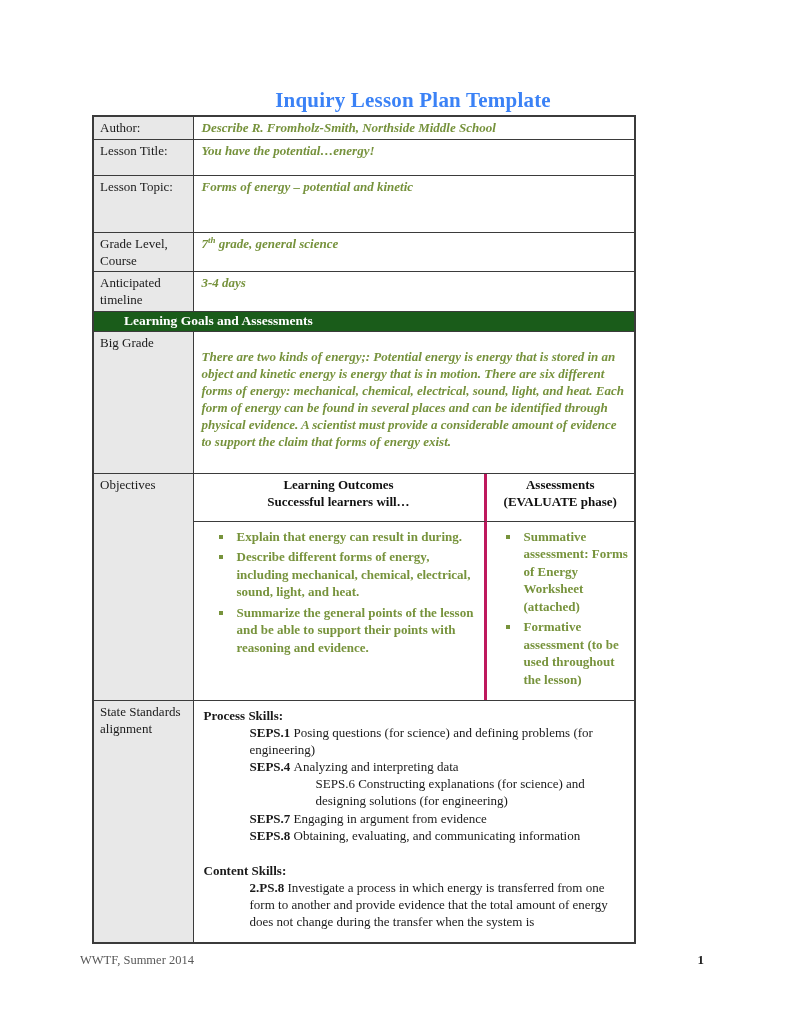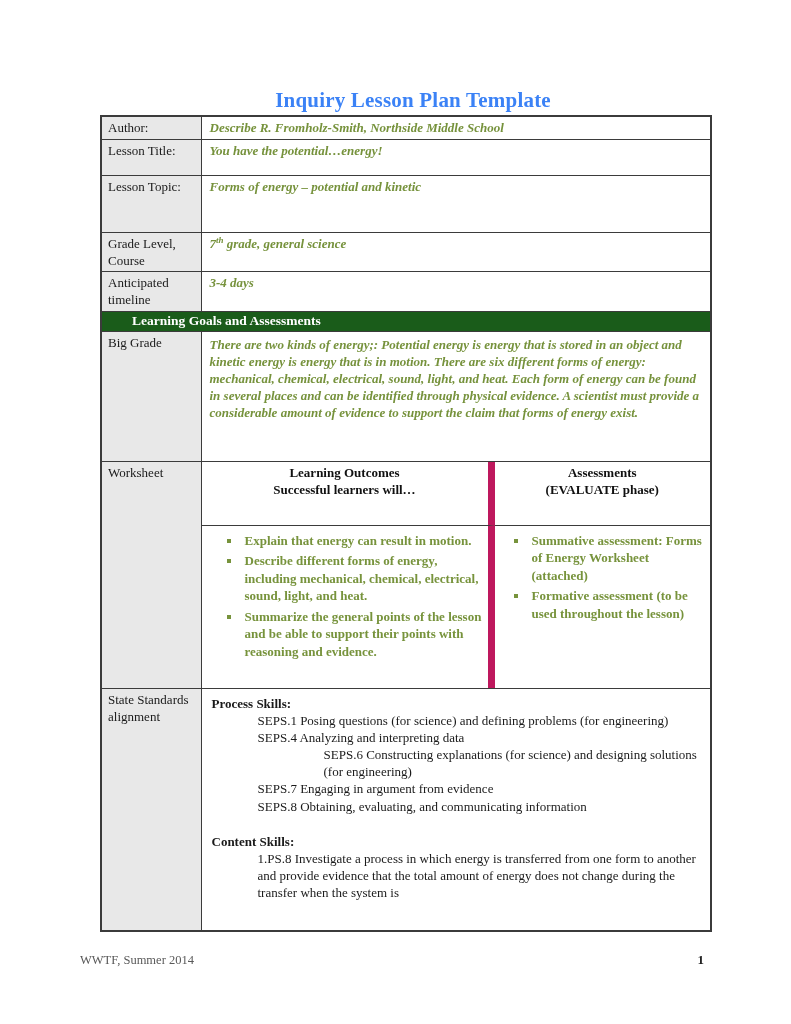--- a/index.html
+++ b/index.html
@@ -10,21 +10,21 @@
     font-family:"Liberation Serif", serif;
     color:#1a1a1a;
     overflow:hidden;
   }
   .doc-title{
     position:absolute;left:88px;top:74px;width:622px;
     text-align:center;font-size:21px;font-weight:bold;color:#3b82f6;
     margin:14px;letter-spacing:.2px;
   }
   table.plan{
-    position:absolute;left:100px;top:115px;width:612px;
+    position:absolute;left:92px;top:115px;width:544px;
     border-collapse:collapse;table-layout:fixed;
     border:2px solid #3b3b3b;
   }
   table.plan td{
     border:1px solid #3b3b3b;
     vertical-align:top;
     font-size:13px;line-height:1.32;
     overflow:hidden;
   }
   col.c-label{width:100px;}
@@ -44,47 +44,47 @@
   
   tr.r-author td{height:18px;}
   tr.r-title td{height:31px;}
   tr.r-topic td{height:52px;}
   tr.band td{height:17px;}
   tr.r-grade td{height:33px;}
   tr.r-timeline td{height:33px;}
   tr.r-bigidea td{height:123px;}
   tr.r-objectives td{height:222px;}
   tr.r-standards td{height:233px;}
-  td.bigidea-value{padding:4px 8px 2px 8px;line-height:1.38;}
+  td.bigidea-value{padding:16px 8px 2px 8px;line-height:1.38;}
   sup{font-size:9px;vertical-align:super;line-height:0;}
 
   
   td.obj-cell{padding:0;}
   .obj-grid{display:grid;grid-template-columns:293px 1fr;height:100%;}
   .obj-head{
     border-bottom:1px solid #3b3b3b;
     text-align:center;font-weight:bold;color:#111;
     padding:3px 4px 4px 4px;line-height:1.3;font-size:13px;
   }
-  .obj-col-left{border-right:7px solid #be185d;}
+  .obj-col-left{border-right:3px solid #be185d;}
   .obj-body{padding:2px 4px;}
   ul.green-list{
     margin:4px 0 0 0;padding-left:36px;
     list-style:square outside;
     color:#77933C;font-weight:bold;font-size:13px;line-height:1.35;
   }
   ul.green-list li{padding-left:3px;margin-bottom:3px;}
   ul.assess-list{padding-left:30px;}
 
   
   td.std-cell{padding:6px 10px 2px 10px;line-height:1.38;}
   .std-title{font-weight:bold;}
   .std{padding-left:46px;}
   .std.ind2{padding-left:112px;}
-  .code{font-weight:normal;}
+  .code{font-weight:bold;}
   .std-gap{height:18px;}
 
   .footer{
     position:absolute;left:80px;top:952px;width:624px;
     display:flex;justify-content:space-between;align-items:baseline;
     font-size:12.5px;color:#595959;
   }
   .page-num{font-weight:bold;color:#222;font-size:13px;}
 </style>
 </head>
@@ -130,34 +130,34 @@
     <tr class="band">
       <td colspan="2">Learning Goals and Assessments</td>
     </tr>
 
     <tr class="r-bigidea">
       <td class="label">Big Grade</td>
       <td class="value green-italic bigidea-value">There are two kinds of energy;: Potential energy is energy that is stored in an object and kinetic energy is energy that is in motion. There are six different forms of energy: mechanical, chemical, electrical, sound, light, and heat. Each form of energy can be found in several places and can be identified through physical evidence. A scientist must provide a considerable amount of evidence to support the claim that forms of energy exist.</td>
     </tr>
 
     <tr class="r-objectives">
-      <td class="label">Worksheet</td>
+      <td class="label">Objectives</td>
       <td class="obj-cell">
         <div class="obj-grid">
           <div class="obj-head obj-col-left">
             <div>Learning Outcomes</div>
             <div>Successful learners will…</div>
           </div>
           <div class="obj-head">
             <div>Assessments</div>
             <div>(EVALUATE phase)</div>
           </div>
           <div class="obj-body obj-col-left">
             <ul class="green-list">
-              <li>Explain that energy can result in motion.</li>
+              <li>Explain that energy can result in during.</li>
               <li>Describe different forms of energy, including mechanical, chemical, electrical, sound, light, and heat.</li>
               <li>Summarize the general points of the lesson and be able to support their points with reasoning and evidence.</li>
             </ul>
           </div>
           <div class="obj-body">
             <ul class="green-list assess-list">
               <li>Summative assessment: Forms of Energy Worksheet (attached)</li>
               <li>Formative assessment (to be used throughout the lesson)</li>
             </ul>
           </div>
@@ -169,21 +169,21 @@
       <td class="label">State Standards alignment</td>
       <td class="std-cell">
         <div class="std-title">Process Skills:</div>
         <div class="std"><span class="code">SEPS.1 </span><span>Posing questions (for science) and defining problems (for engineering)</span></div>
         <div class="std"><span class="code">SEPS.4 </span><span>Analyzing and interpreting data</span></div>
         <div class="std ind2"><span class="code"></span><span>SEPS.6 Constructing explanations (for science) and designing solutions (for engineering)</span></div>
         <div class="std"><span class="code">SEPS.7 </span><span>Engaging in argument from evidence</span></div>
         <div class="std"><span class="code">SEPS.8 </span><span>Obtaining, evaluating, and communicating information</span></div>
         <div class="std-gap"></div>
         <div class="std-title">Content Skills:</div>
-        <div class="std"><span class="code">1.PS.8 </span><span>Investigate a process in which energy is transferred from one form to another and provide evidence that the total amount of energy does not change during the transfer when the system is</span></div>
+        <div class="std"><span class="code">2.PS.8 </span><span>Investigate a process in which energy is transferred from one form to another and provide evidence that the total amount of energy does not change during the transfer when the system is</span></div>
       </td>
     </tr>
   </tbody>
     </table>
 
   <div class="footer">
     <span>WWTF, Summer 2014</span>
     <span class="page-num">1</span>
   </div>
 

